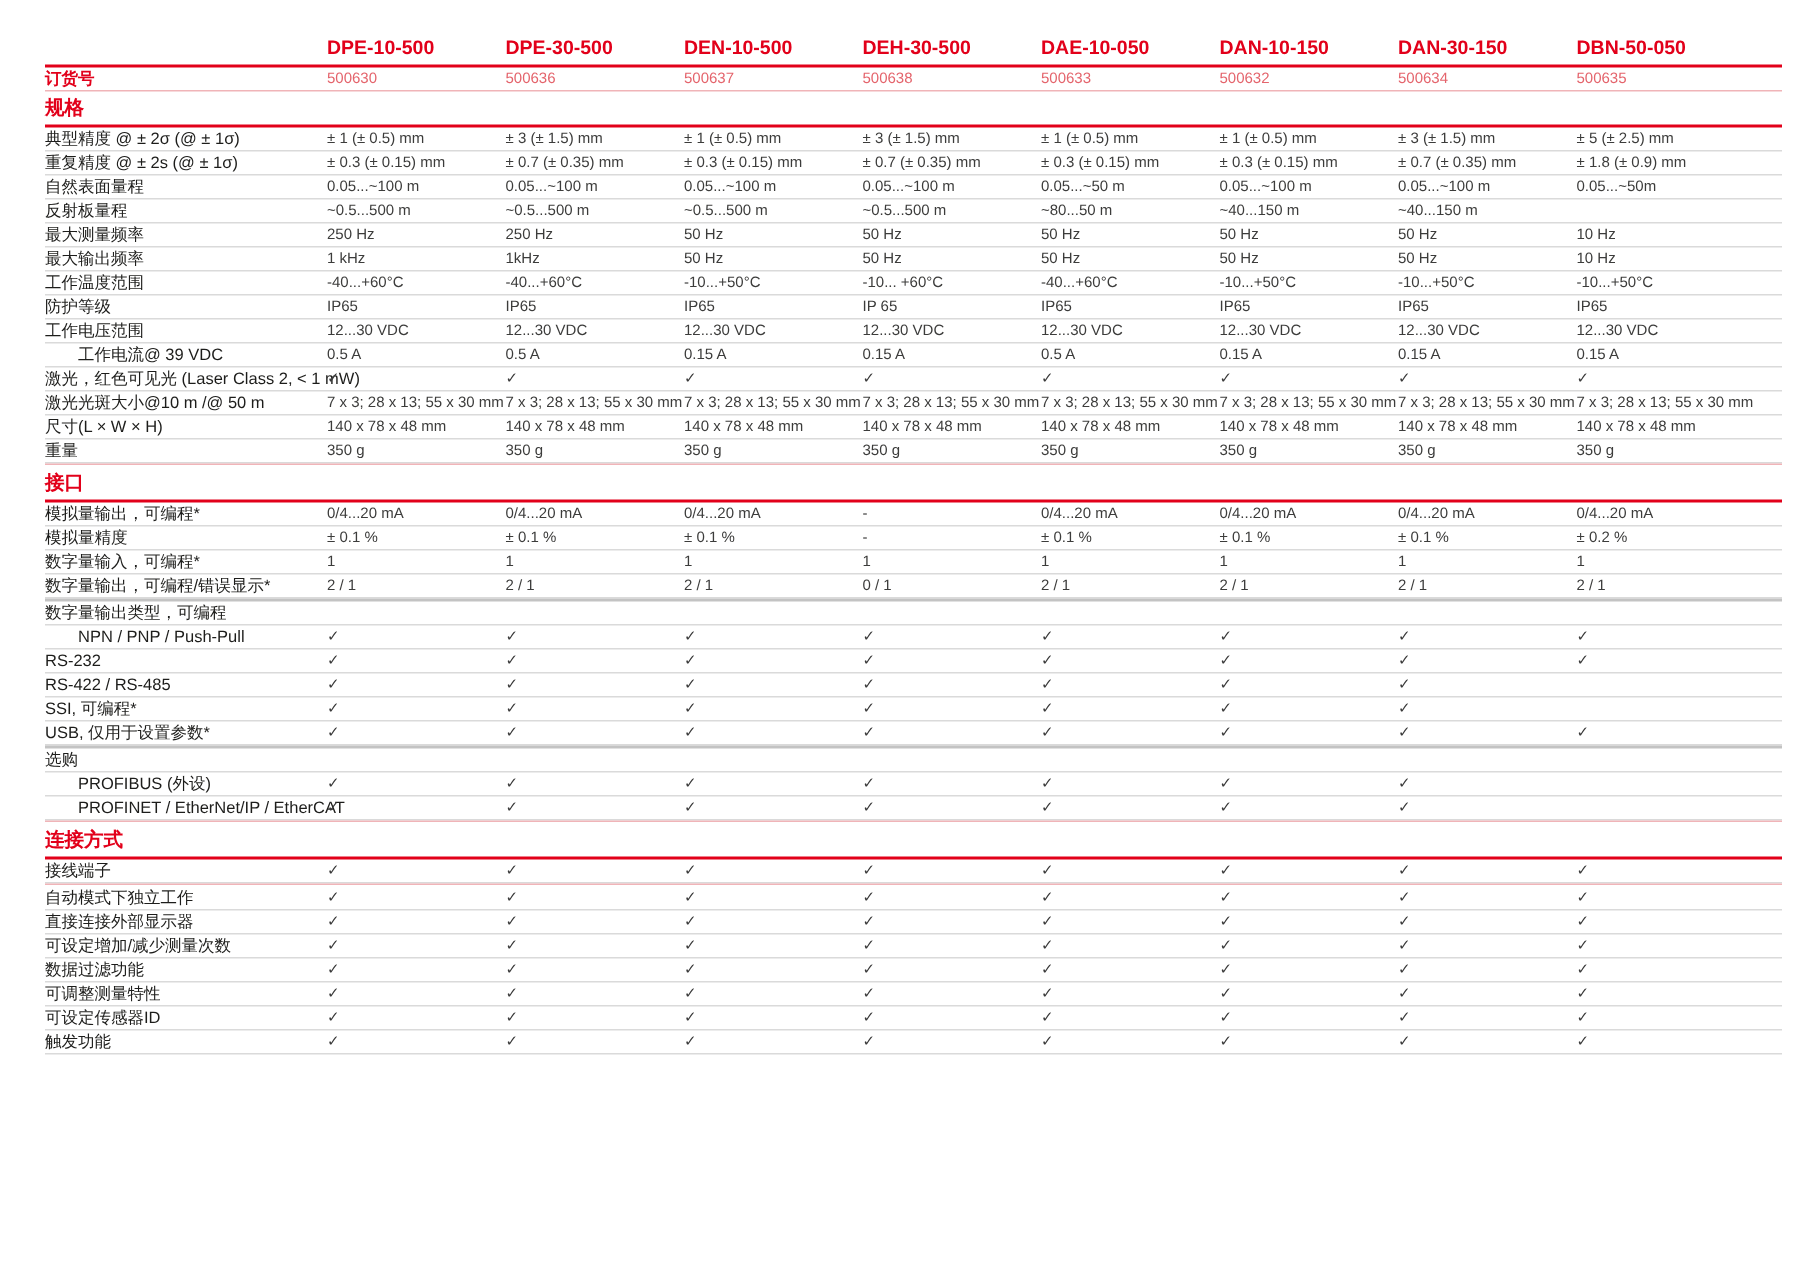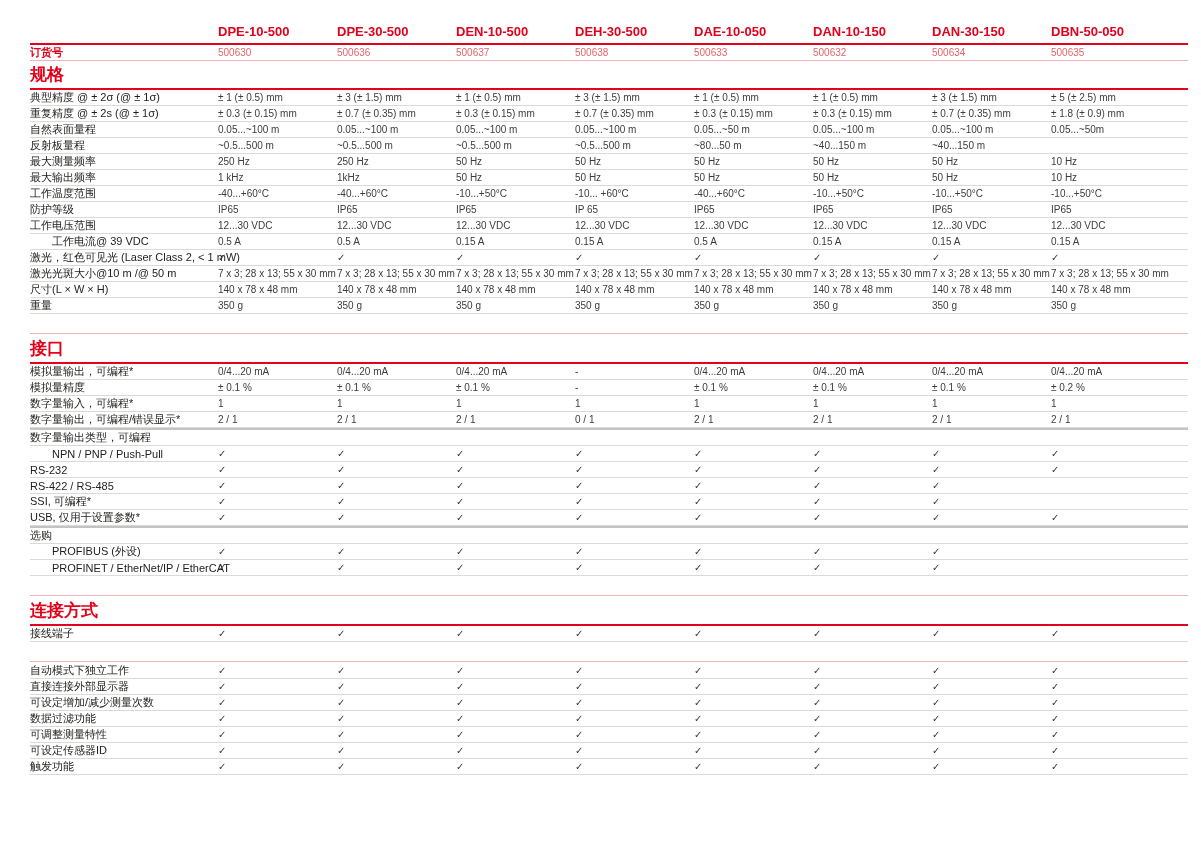--- a/index.html
+++ b/index.html
@@ -17,23 +17,23 @@
     font-family:"Liberation Sans","DejaVu Sans",sans-serif;
     -webkit-font-smoothing:antialiased;
   }
   .page{box-sizing:border-box;width:1201px;padding:24px 13px 0 30px;}
   .grid-row{display:grid;grid-template-columns:188px repeat(8,119px);align-items:center;}
   .product-row{border-bottom:2px solid var(--red);padding-bottom:4px;}
   .product-cell{color:var(--red);font-weight:bold;font-size:13px;white-space:nowrap;}
   .order-row{height:15px;border-bottom:1px solid var(--pink);}
   .order-label{color:var(--red);font-weight:bold;font-size:11px;}
   .order-no{color:var(--order-red);font-size:10px;}
-  .section.gap{margin-top:19px;border-top:1px solid var(--pink);padding-top:1px;}
+  .section.gap{margin-top:0;border-top:1px solid var(--pink);padding-top:1px;}
   .section-title{
-    color:var(--red);font-weight:bold;font-size:17px;
+    color:var(--red);font-weight:bold;font-size:13px;
     padding:2px 0 2px 0;border-bottom:2px solid var(--red);
   }
   .data-row{height:15px;border-bottom:1px solid var(--grayline);}
   .data-row.subheader{border-top:2px solid var(--subline);}
   .label-cell{font-size:11px;color:var(--label);white-space:nowrap;overflow:visible;}
   .label-cell.indent{padding-left:22px;}
   .value-cell{font-size:10px;color:var(--value);white-space:nowrap;overflow:visible;padding-right:3px;}
   .value-cell.check{font-size:10px;color:#3a3a3a;}
 </style>
 </head>

